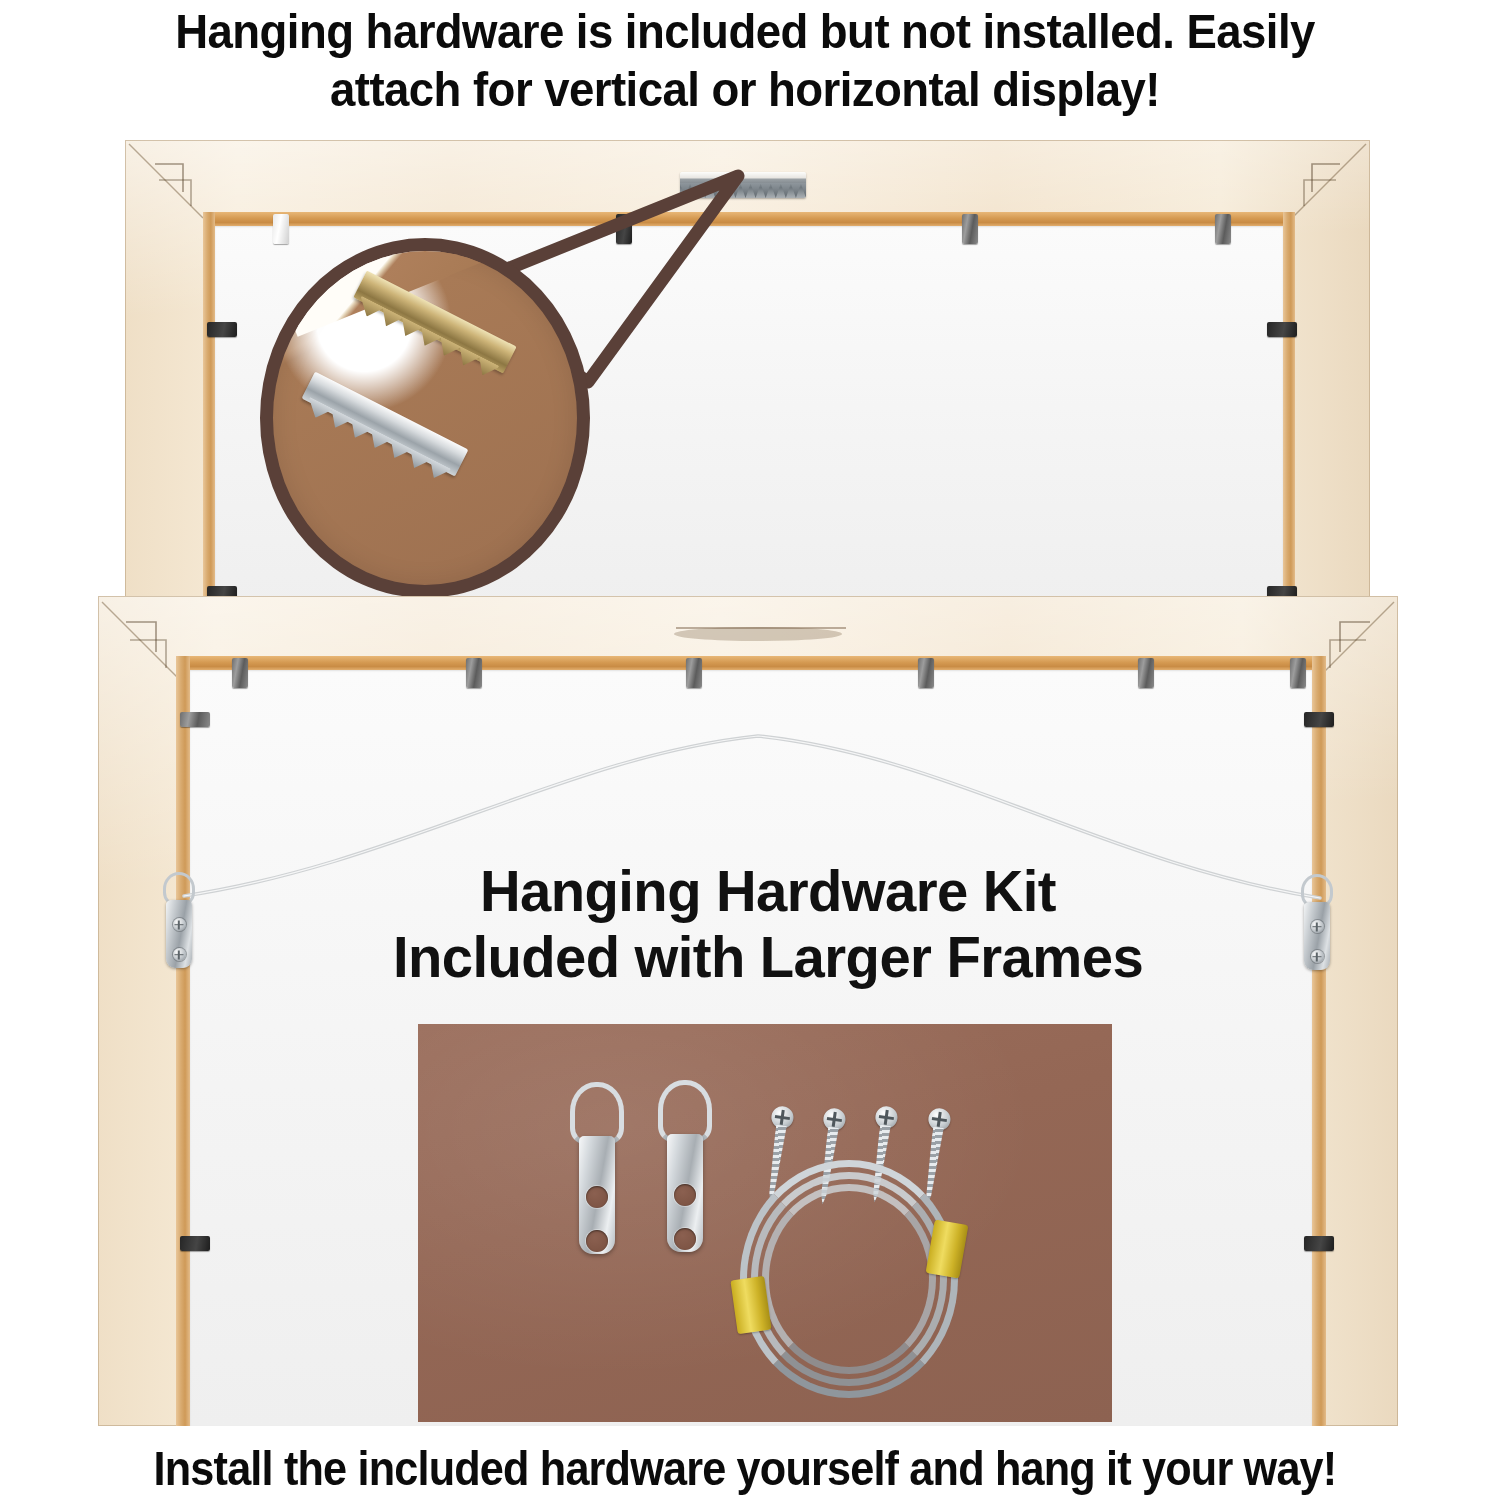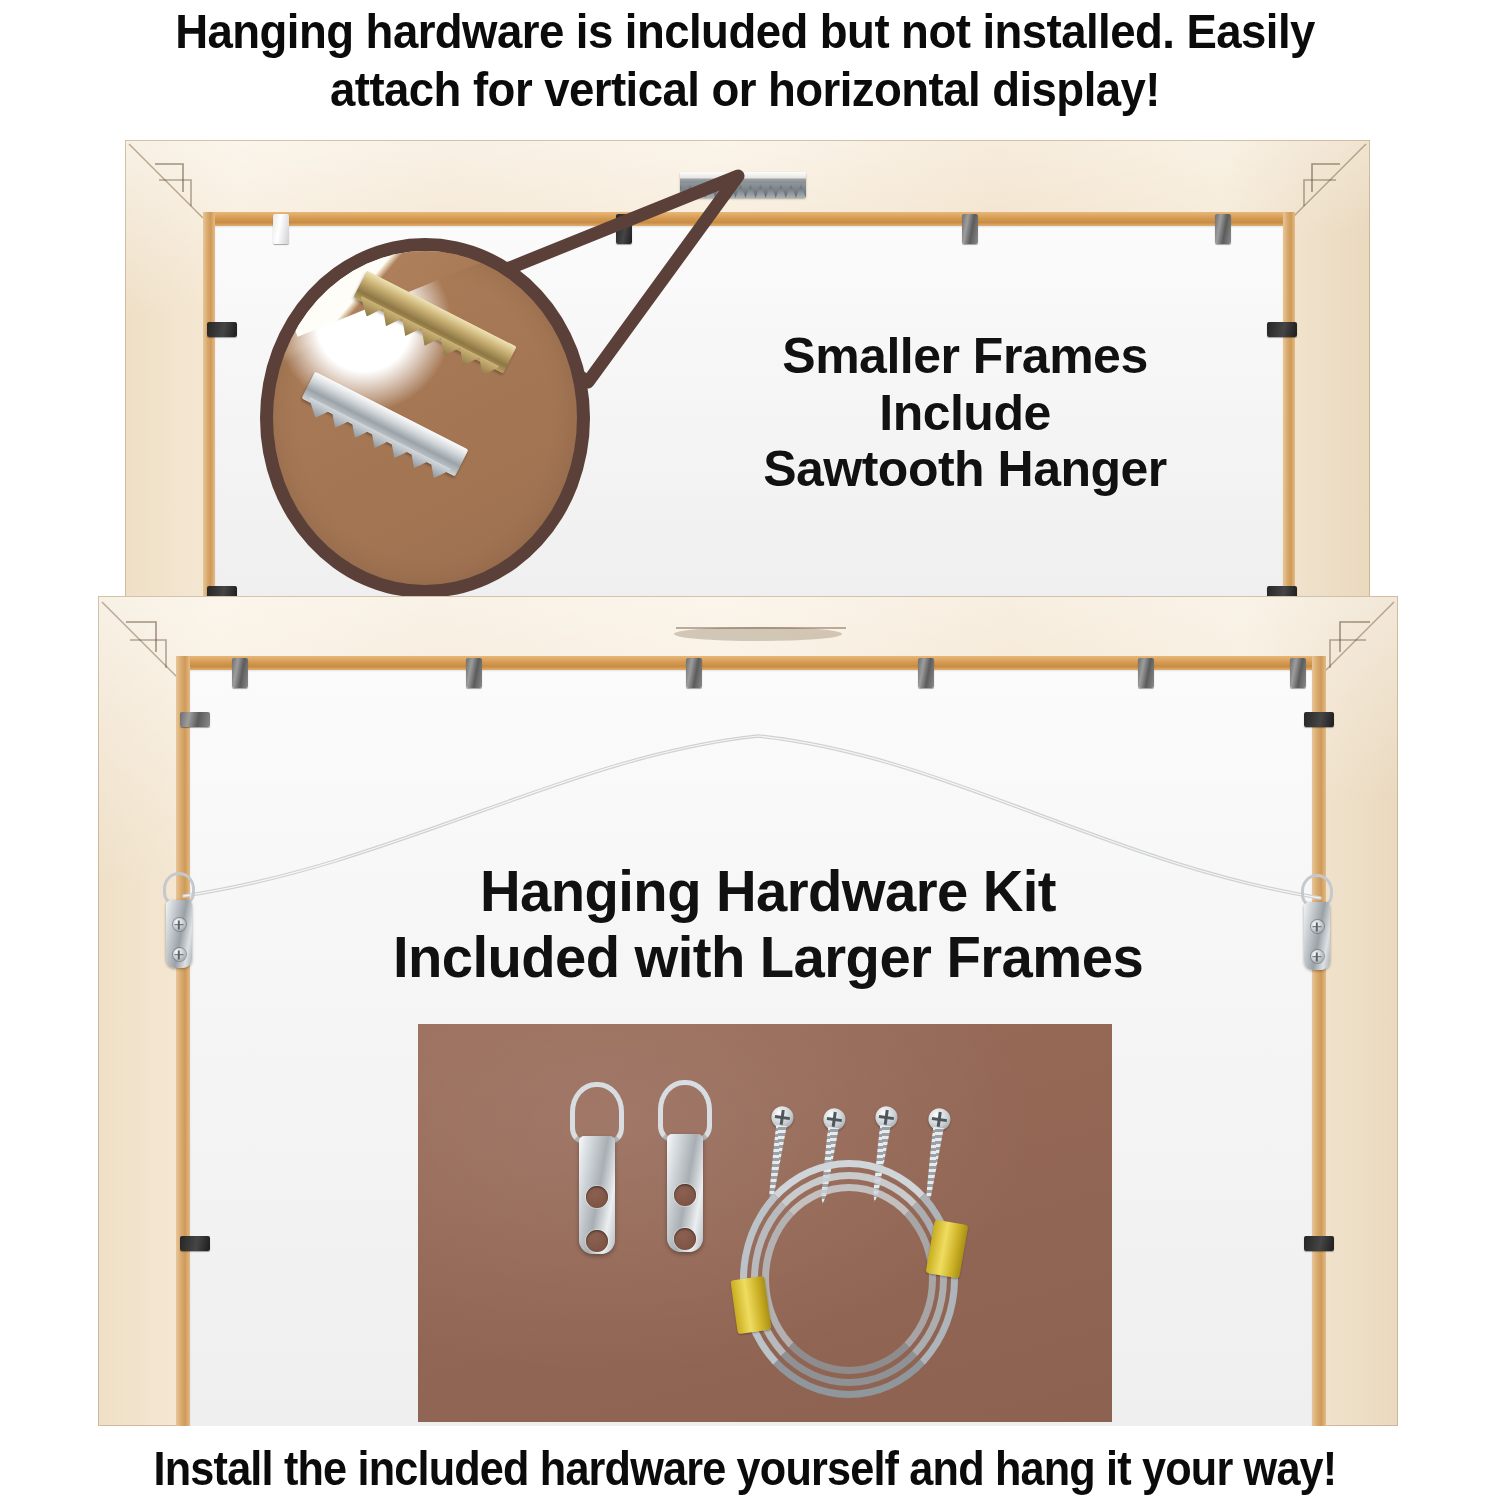--- a/index.html
+++ b/index.html
@@ -264,23 +264,20 @@
     <div class="saw-piece saw-gold" style="left:78px; top:56px; width:168px; transform:rotate(27deg);">
       <div class="bar"></div>
         <div class="tt"></div>
     </div>
     <div class="saw-piece saw-silver" style="left:26px; top:158px; width:172px; transform:rotate(27deg);">
       <div class="bar"></div>
         <div class="tt"></div>
     </div>
   </div>
 
-  <div class="overlay-text t-small" style="left:510px; top:188px; width:660px;">Smaller Frames
-Include
-Sawtooth Hanger</div>
 </div>
 
 <div class="frame" style="left:98px; top:596px; width:1300px; height:830px;">
 
   <div class="frame-wood"></div>
 
   <svg class="callout-svg" width="1300" height="830">
     <path d="M4 6 L80 82" stroke="rgba(120,95,65,.5)" stroke-width="1.4" fill="none"></path>
     <path d="M1296 6 L1220 82" stroke="rgba(120,95,65,.5)" stroke-width="1.4" fill="none"></path>
     <path d="M28 26 L58 26 L58 56" stroke="rgba(90,70,45,.55)" stroke-width="1.6" fill="none"></path>

